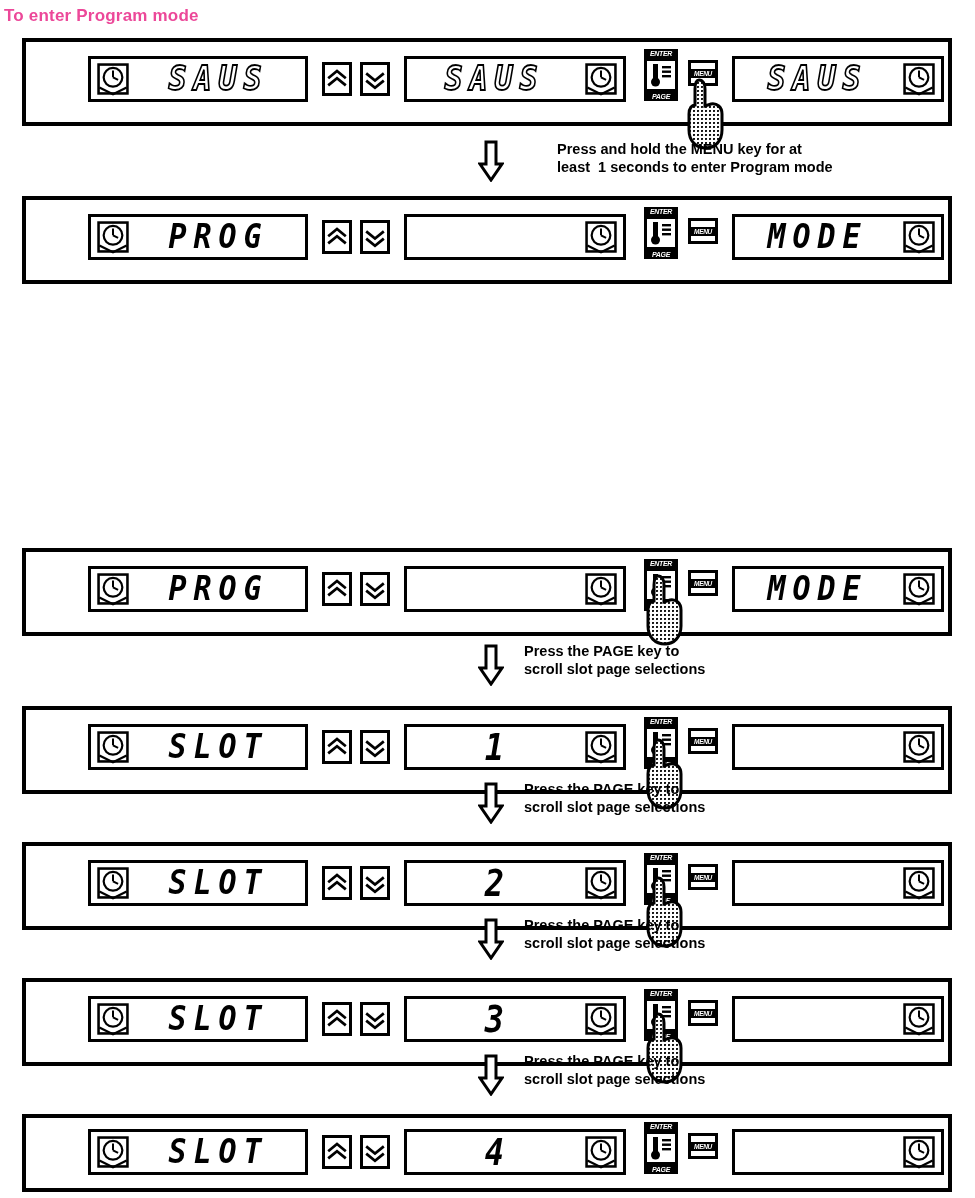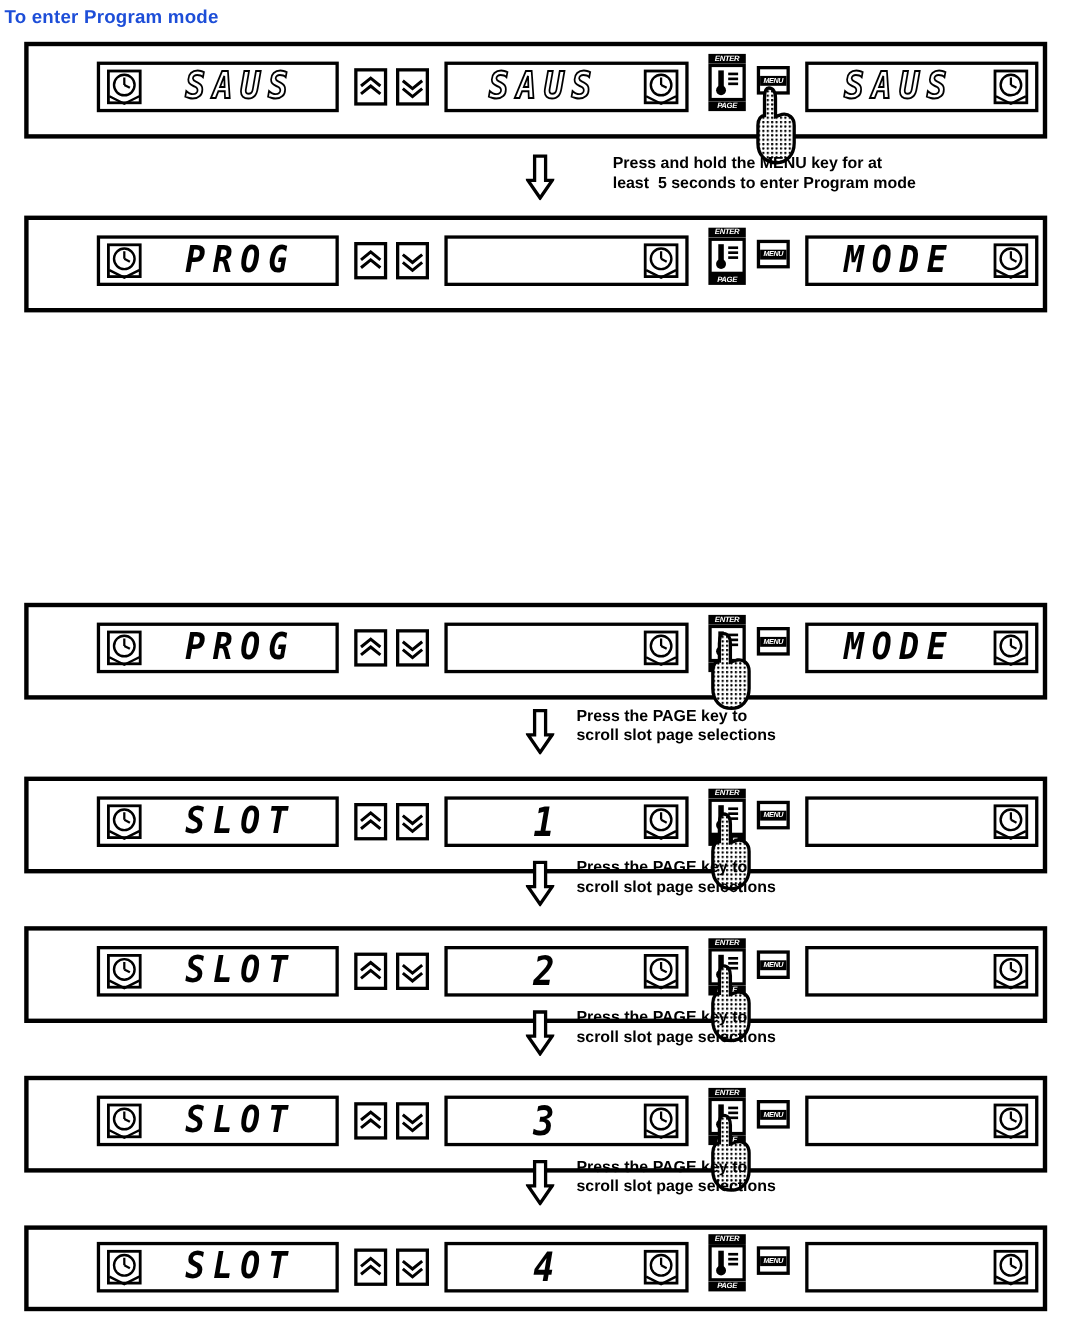--- a/index.html
+++ b/index.html
@@ -9,21 +9,21 @@
     font-family: "Liberation Sans", sans-serif;
     position: relative;
     overflow: hidden;
   }
 
   
   .heading {
     position: absolute;
     font-weight: bold;
     font-size: 17px;
-    color: #1d4ed8;
+    color: #ec4899;
     letter-spacing: 0.2px;
     white-space: nowrap;
   }
   .instr {
     position: absolute;
     font-weight: bold;
     font-size: 14.5px;
     line-height: 18px;
     color: #000;
     white-space: pre;
@@ -251,21 +251,21 @@
 
   </div>
 </div>
 
 <div class="flowarrow" style="left:478px; top:140px;">
   <svg viewBox="0 0 26 42">
     <path d="M8 2 L18 2 L18 24 L24 24 L13 40 L2 24 L8 24 Z" fill="#fff" stroke="#000" stroke-width="3"></path>
   </svg>
 </div>
 <div class="instr" style="left:557px; top:140px;">Press and hold the MENU key for at
-least  5 seconds to enter Program mode</div>
+least  1 seconds to enter Program mode</div>
 
 <div class="unit" style="left:22px; top:196px; width:930px; height:88px;">
   <div class="unit-inner">
 
     <div class="lcd" style="left:62px; top:14px; width:220px;">
       <svg class="clock-icon left" viewBox="0 0 40 40">
         <rect x="3" y="3" width="34" height="34" fill="none" stroke="#000" stroke-width="3"></rect>
         <circle cx="20" cy="18" r="11" fill="none" stroke="#000" stroke-width="2.6"></circle>
         <line x1="20" y1="18" x2="20" y2="10" stroke="#000" stroke-width="2.4"></line>
         <line x1="20" y1="18" x2="26" y2="21" stroke="#000" stroke-width="2.4"></line>

